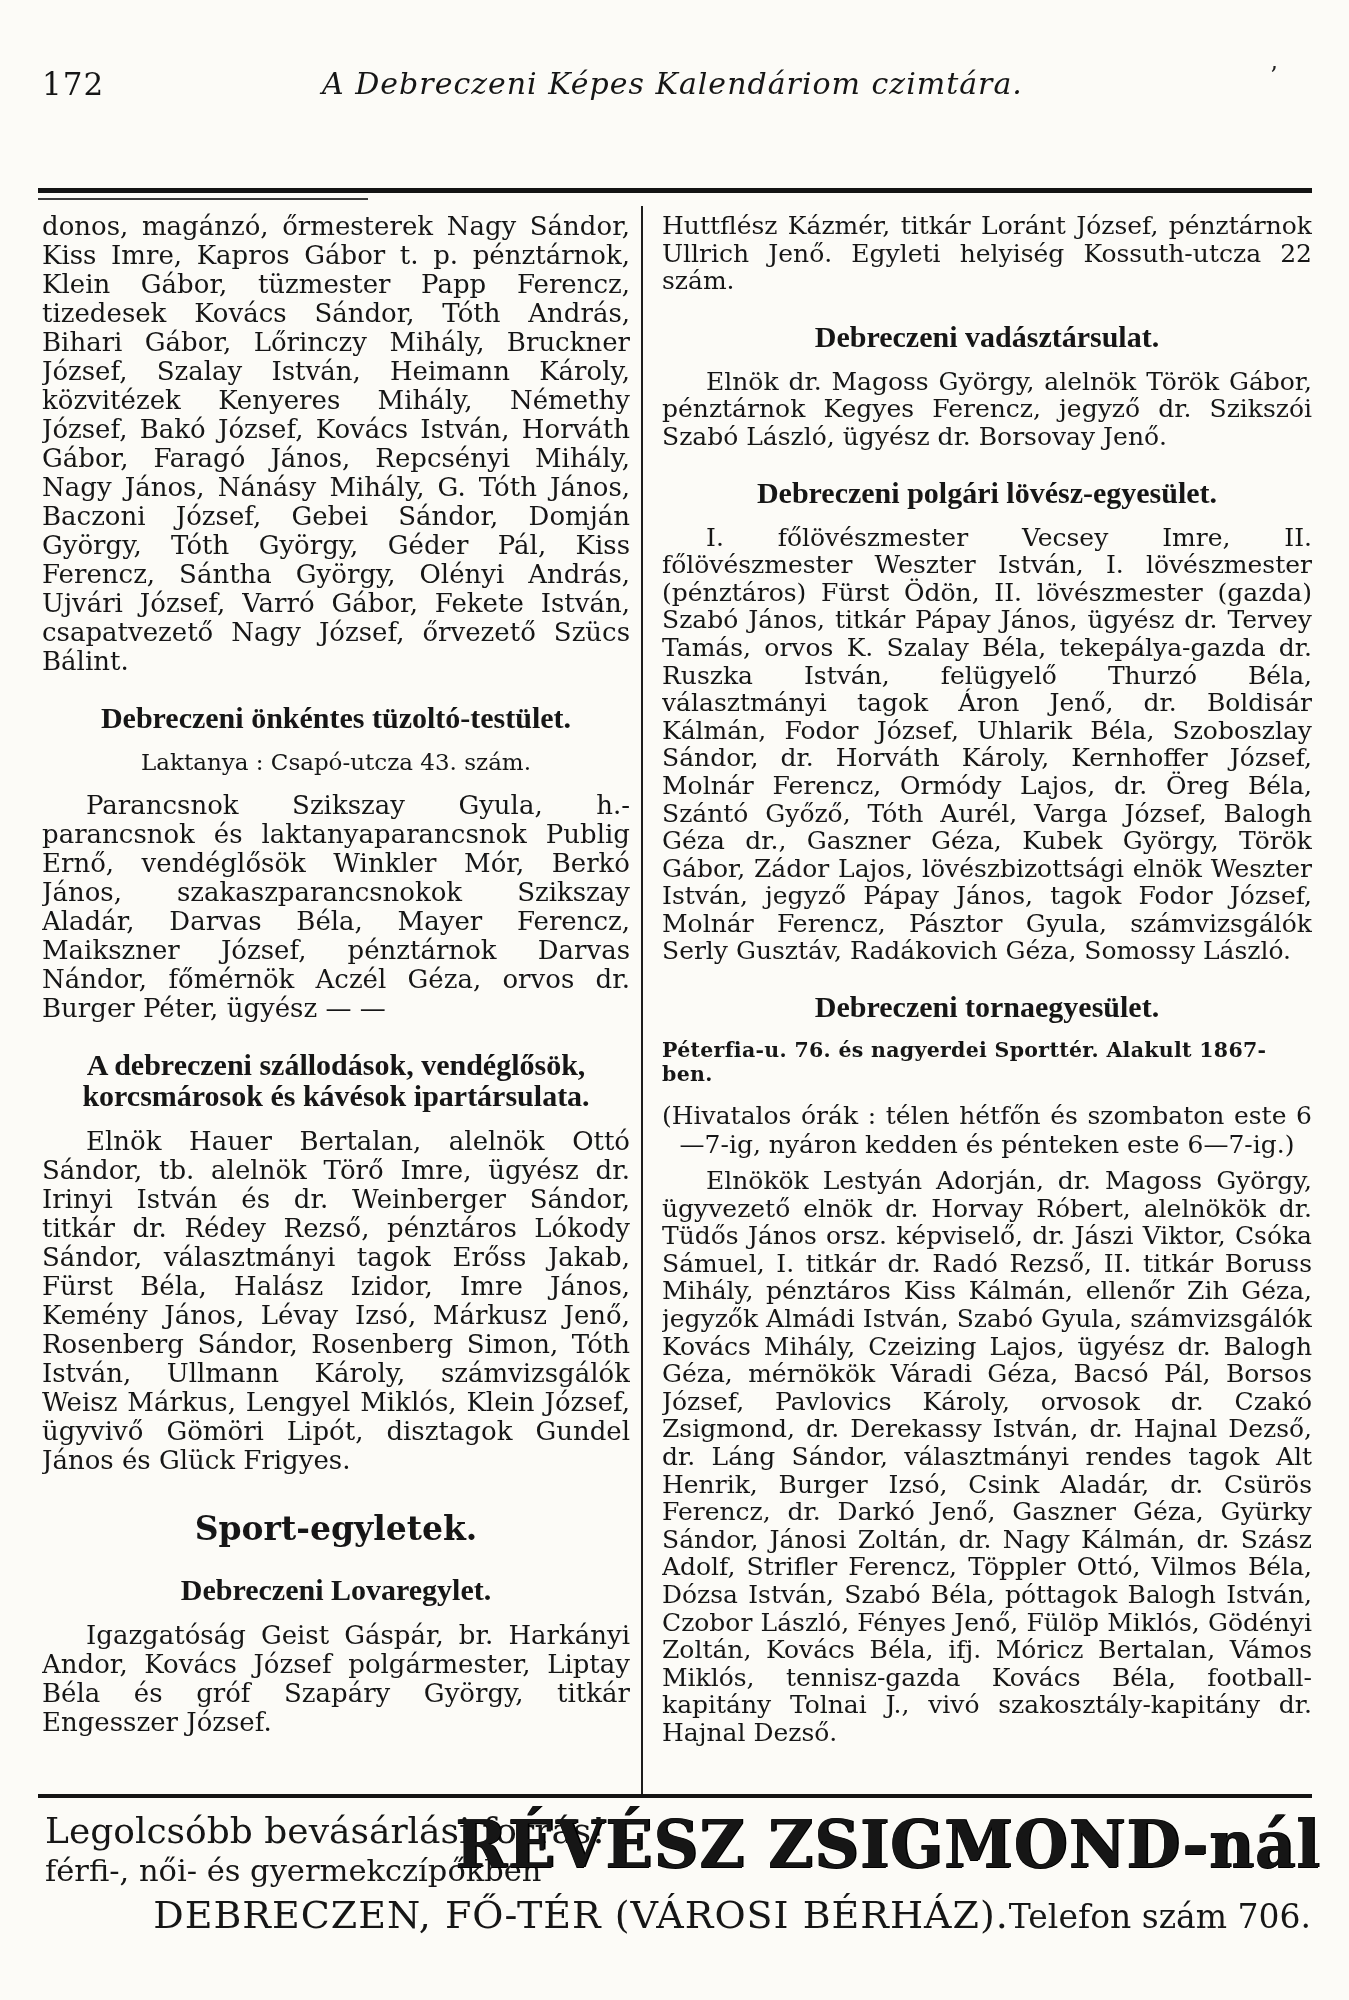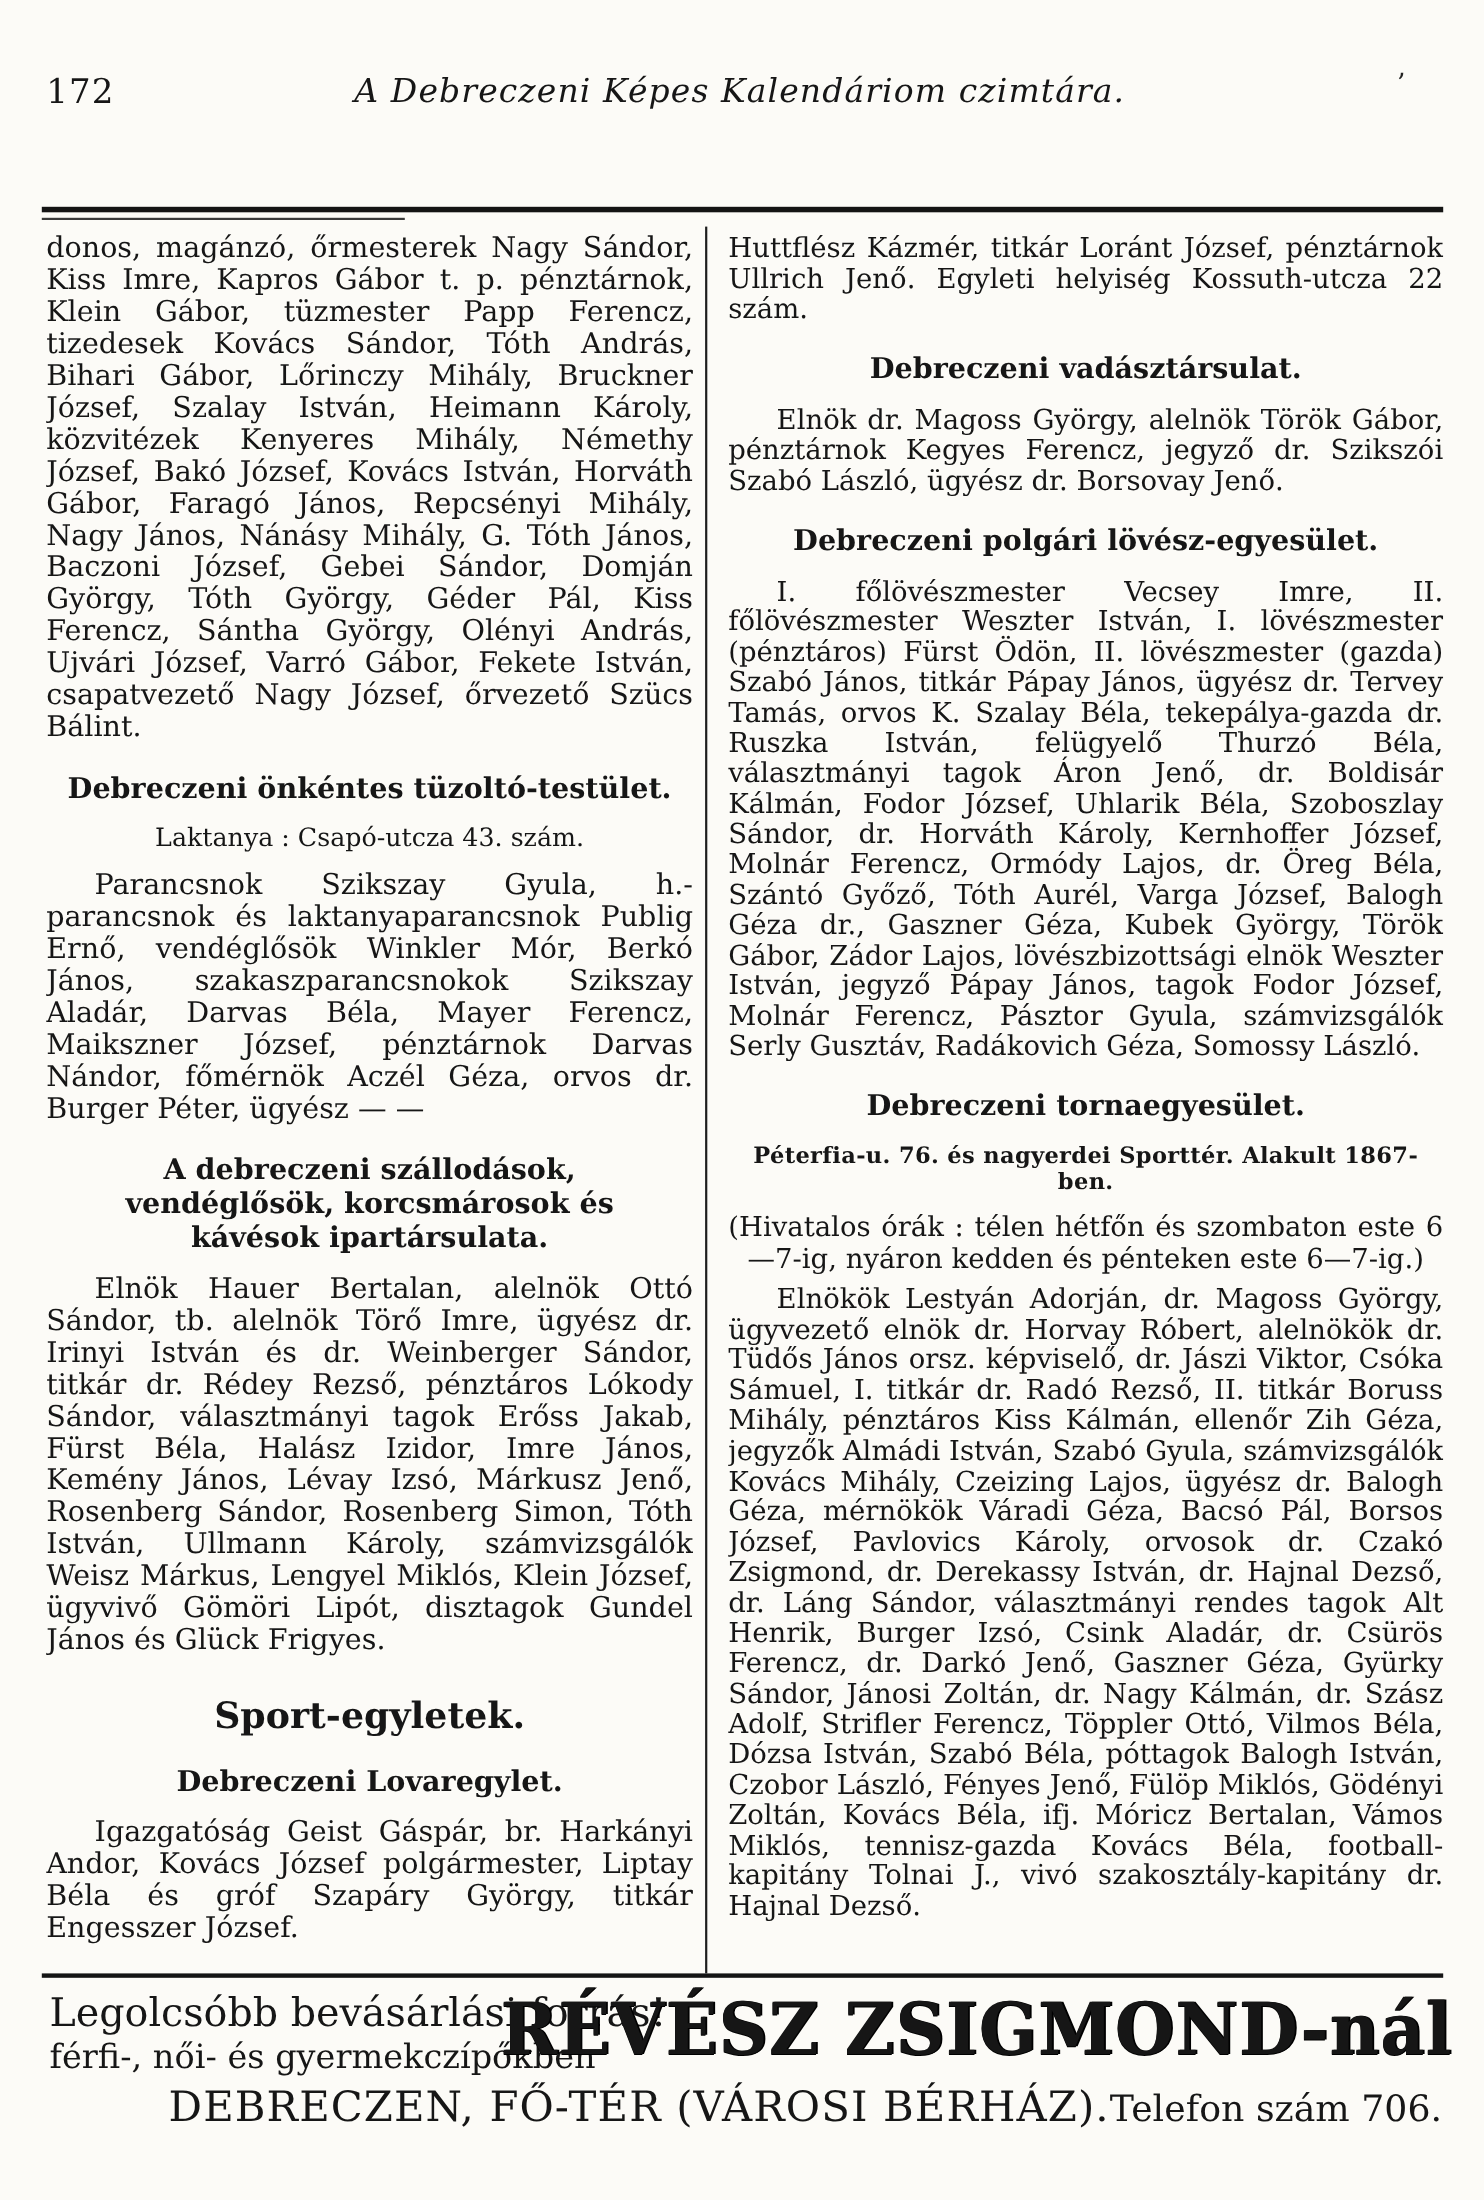--- a/index.html
+++ b/index.html
@@ -19,23 +19,23 @@
   .speck{position:absolute;left:1270px;top:62px;font-size:24px;color:#222;}
   
   .col{position:absolute;top:212px;height:1578px;overflow:hidden;}
   .col-left{left:42px;width:588px;}
   .col-right{left:662px;width:650px;}
   .divider{position:absolute;left:641px;top:206px;width:2px;height:1588px;background:#1d1d1d;}
   .body-par{font-size:26px;line-height:29px;text-align:justify;margin:0;
     -webkit-hyphens:auto;hyphens:auto;}
   .col-right .body-par{font-size:25px;line-height:27.6px;}
   .indent{text-indent:44px;}
-  .sec{font-size:26px;font-weight:bold;text-align:center;margin:26px 18px 16px;line-height:31px;}
+  .sec{font-size:30px;font-weight:bold;text-align:center;margin:26px 18px 16px;line-height:31px;font-family:Liberation Serif, serif;}
   .sub{font-size:23px;text-align:center;margin:0 0 16px;}
-  .sub-small{font-size:20.5px;font-weight:bold;text-align:center;margin:0 0 16px;letter-spacing:.3px;}
+  .sub-small{font-size:20.5px;font-weight:bold;text-align:left;margin:0 0 16px;letter-spacing:.3px;}
   .big-sec{font-size:33px;font-weight:bold;text-align:center;margin:34px 0 12px;}
   .hours{font-size:25px;line-height:28.5px;text-align:justify;text-align-last:center;margin:0 0 8px;}
   
   .foot-rule{position:absolute;left:38px;top:1794px;width:1274px;height:4px;background:#141414;}
   .ad-left{position:absolute;left:45px;top:1810px;width:430px;}
   .ad-line1{font-size:36px;line-height:42px;white-space:nowrap;}
   .ad-line2{font-size:30.5px;line-height:38px;white-space:nowrap;}
   .ad-name{position:absolute;left:455px;top:1806px;width:860px;
     font-size:62px;font-weight:bold;letter-spacing:1px;white-space:nowrap;
     text-shadow:1.6px 0 0 #000, 0 1px 0 #000;

